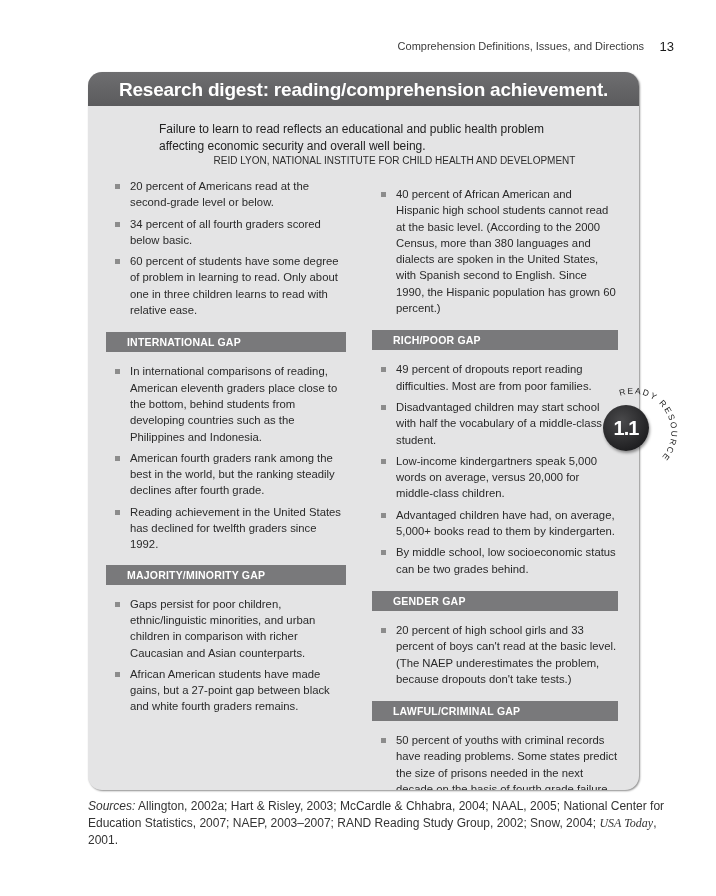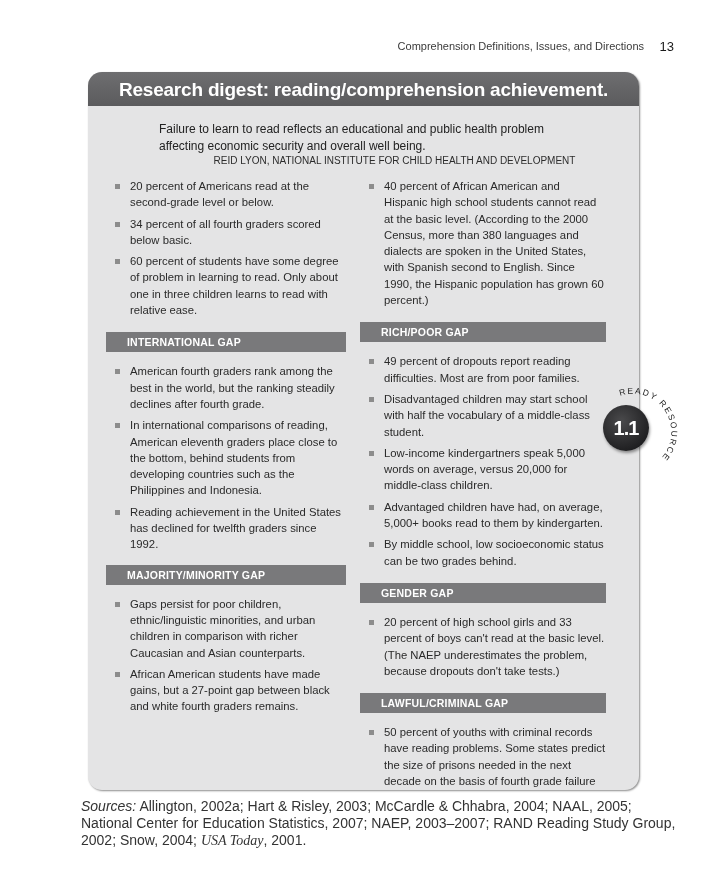--- a/index.html
+++ b/index.html
@@ -30,21 +30,21 @@
   .quote {
     position:absolute; left:71px; top:49px; width:400px;
     font-size:12px; line-height:17px; color:#222;
   }
   .attribution {
     position:absolute; left:0; top:83px; width:551px; text-align:center;
     font-size:10px; color:#2c2c2c; padding-left:62px; box-sizing:border-box;
   }
   .col { position:absolute; top:106px; }
   .col-left { left:18px; width:240px; }
-  .col-right { left:272px; width:246px; }
+  .col-right { left:284px; width:246px;margin-top:8px; }
   ul.blist { list-style:none; margin:0; padding:0; }
   ul.blist li {
     position:relative; padding-left:24px; font-size:11.3px; line-height:16.3px; color:#2a2a2a;
     margin-bottom:5px;
   }
   ul.blist li .bullet {
     position:absolute; left:9px; top:6px; width:5px; height:5px; background:#8c8c8c;
   }
   .sec-head {
     background:#79797b; color:#ffffff; font-weight:bold; font-size:10.5px;
@@ -53,22 +53,22 @@
   }
   .badge {
     position:absolute; left:603px; top:405px; width:46px; height:46px; border-radius:50%;
     background:radial-gradient(circle at 40% 35%, #4a4a4c, #1e1e20 75%);
     box-shadow:1px 2px 3px rgba(0,0,0,0.4);
     color:#ffffff; font-weight:bold; font-size:20px; text-align:center; line-height:46px;
     letter-spacing:-1px;
   }
   .badge-arc { position:absolute; left:606px; top:382px; width:90px; height:100px; }
   .sources {
-    position:absolute; left:81px; top:798px; width:600px;
-    font-size:14px; line-height:17px; color:#333;
+    position:absolute; left:88px; top:798px; width:600px;
+    font-size:12px; line-height:17px; color:#333;
   }
   .sources i { font-style:italic; }
   .sources .usa { font-family:"Liberation Serif", serif; font-style:italic; }
 </style>
 </head>
 <body>
 
 <div class="running-head">
   <span class="rh-text">Comprehension Definitions, Issues, and Directions</span>
   <span class="rh-page">13</span>
@@ -82,22 +82,22 @@
   <div class="col col-left">
     <ul class="blist">
       <li><span class="bullet"></span><span>20 percent of Americans read at the second-grade level or below.</span></li>
       <li><span class="bullet"></span><span>34 percent of all fourth graders scored below basic.</span></li>
       <li><span class="bullet"></span></li>
       <li><span class="bullet"></span><span>60 percent of students have some degree of problem in learning to read. Only about one in three children learns to read with relative ease.</span></li>
     </ul>
 
     <div class="sec-head" style="margin-top:14px">INTERNATIONAL GAP</div>
     <ul class="blist">
+      <li><span class="bullet"></span><span>In international comparisons of reading, American eleventh graders place close to the bottom, behind students from developing countries such as the Philippines and Indonesia.</span></li>
       <li><span class="bullet"></span><span>American fourth graders rank among the best in the world, but the ranking steadily declines after fourth grade.</span></li>
-      <li><span class="bullet"></span><span>In international comparisons of reading, American eleventh graders place close to the bottom, behind students from developing countries such as the Philippines and Indonesia.</span></li>
       <li><span class="bullet"></span><span>Reading achievement in the United States has declined for twelfth graders since 1992.</span></li>
     </ul>
 
     <div class="sec-head" style="margin-top:12px">MAJORITY/MINORITY GAP</div>
     <ul class="blist">
       <li><span class="bullet"></span><span>Gaps persist for poor children, ethnic/linguistic minorities, and urban children in comparison with richer Caucasian and Asian counterparts.</span></li>
       <li><span class="bullet"></span><span>African American students have made gains, but a 27-point gap between black and white fourth graders remains.</span></li>
 
     </ul>
   </div>

